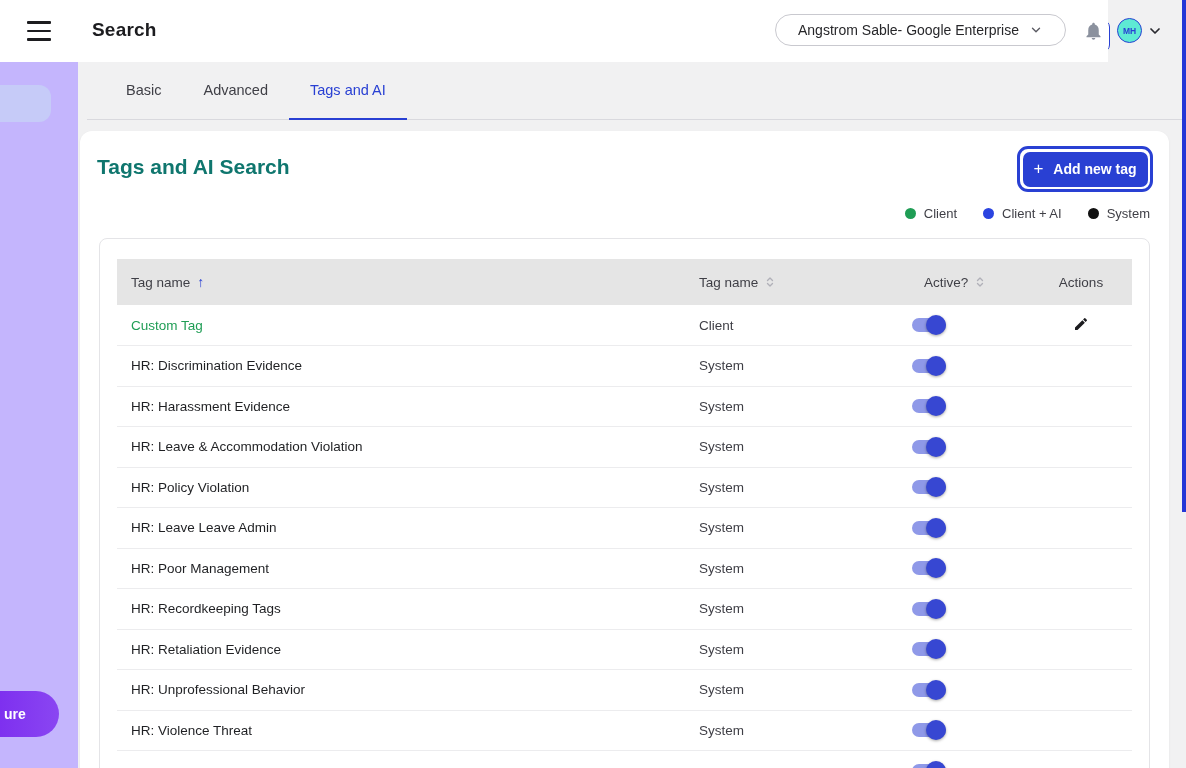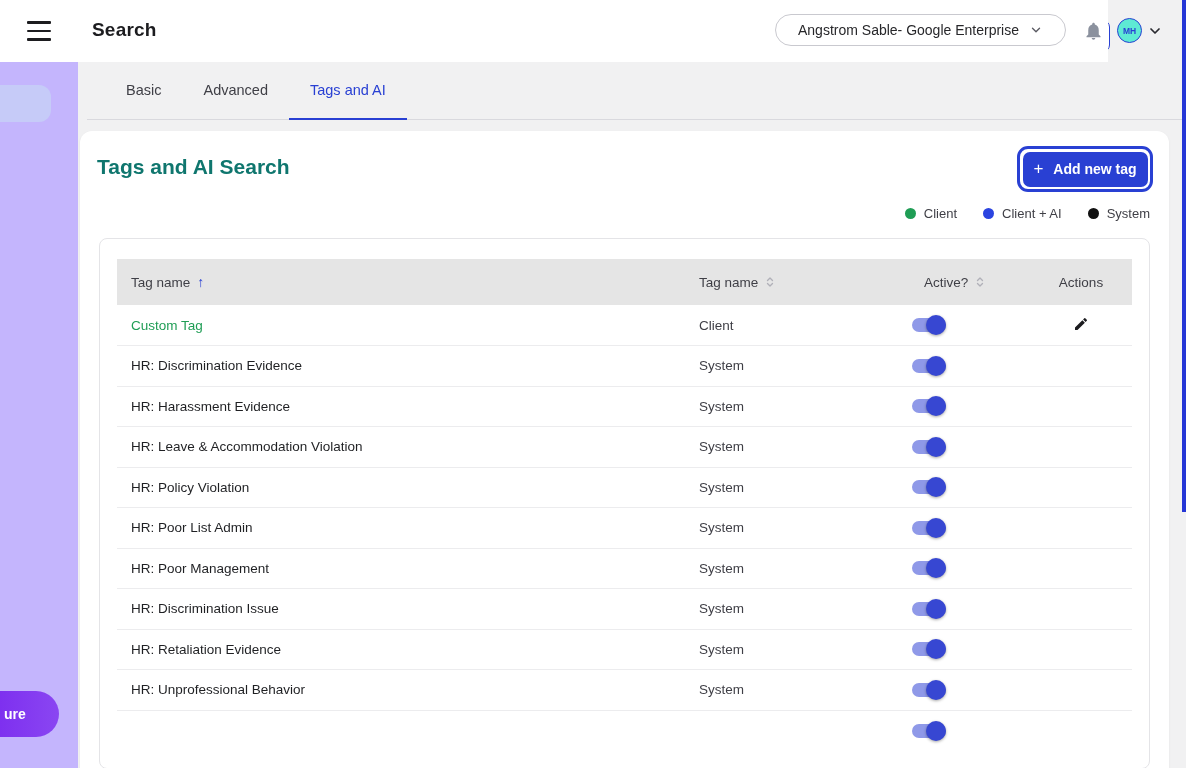--- a/index.html
+++ b/index.html
@@ -276,21 +276,21 @@
       <span class="switch">
         <span class="track"></span>
         <span class="thumb"></span>
       </span>
     </td>
     <td class="cell-actions">
       
     </td>
   </tr>
           <tr>
-    <td class="cell-name"><span>HR: Poor List Admin</span></td>
+    <td class="cell-name"><span>HR: Leave Leave Admin</span></td>
     <td class="cell-type">System</td>
     <td class="cell-active">
       <span class="switch">
         <span class="track"></span>
         <span class="thumb"></span>
       </span>
     </td>
     <td class="cell-actions">
       
     </td>
@@ -302,21 +302,21 @@
       <span class="switch">
         <span class="track"></span>
         <span class="thumb"></span>
       </span>
     </td>
     <td class="cell-actions">
       
     </td>
   </tr>
           <tr>
-    <td class="cell-name"><span>HR: Discrimination Issue</span></td>
+    <td class="cell-name"><span>HR: Recordkeeping Tags</span></td>
     <td class="cell-type">System</td>
     <td class="cell-active">
       <span class="switch">
         <span class="track"></span>
         <span class="thumb"></span>
       </span>
     </td>
     <td class="cell-actions">
       
     </td>
@@ -329,20 +329,33 @@
         <span class="track"></span>
         <span class="thumb"></span>
       </span>
     </td>
     <td class="cell-actions">
       
     </td>
   </tr>
           <tr>
     <td class="cell-name"><span>HR: Unprofessional Behavior</span></td>
+    <td class="cell-type">System</td>
+    <td class="cell-active">
+      <span class="switch">
+        <span class="track"></span>
+        <span class="thumb"></span>
+      </span>
+    </td>
+    <td class="cell-actions">
+      
+    </td>
+  </tr>
+          <tr>
+    <td class="cell-name"><span>HR: Violence Threat</span></td>
     <td class="cell-type">System</td>
     <td class="cell-active">
       <span class="switch">
         <span class="track"></span>
         <span class="thumb"></span>
       </span>
     </td>
     <td class="cell-actions">
       
     </td>

